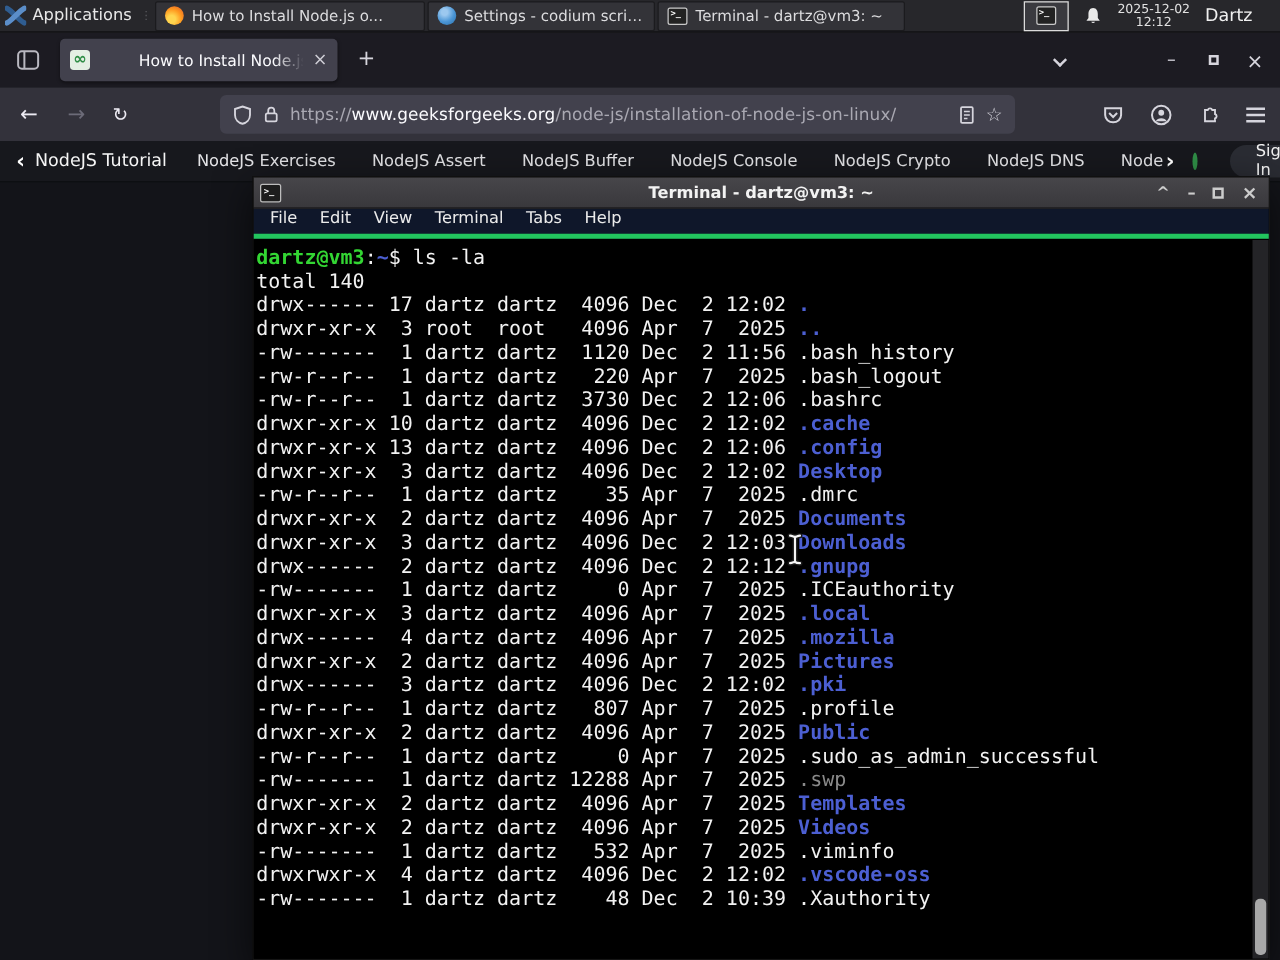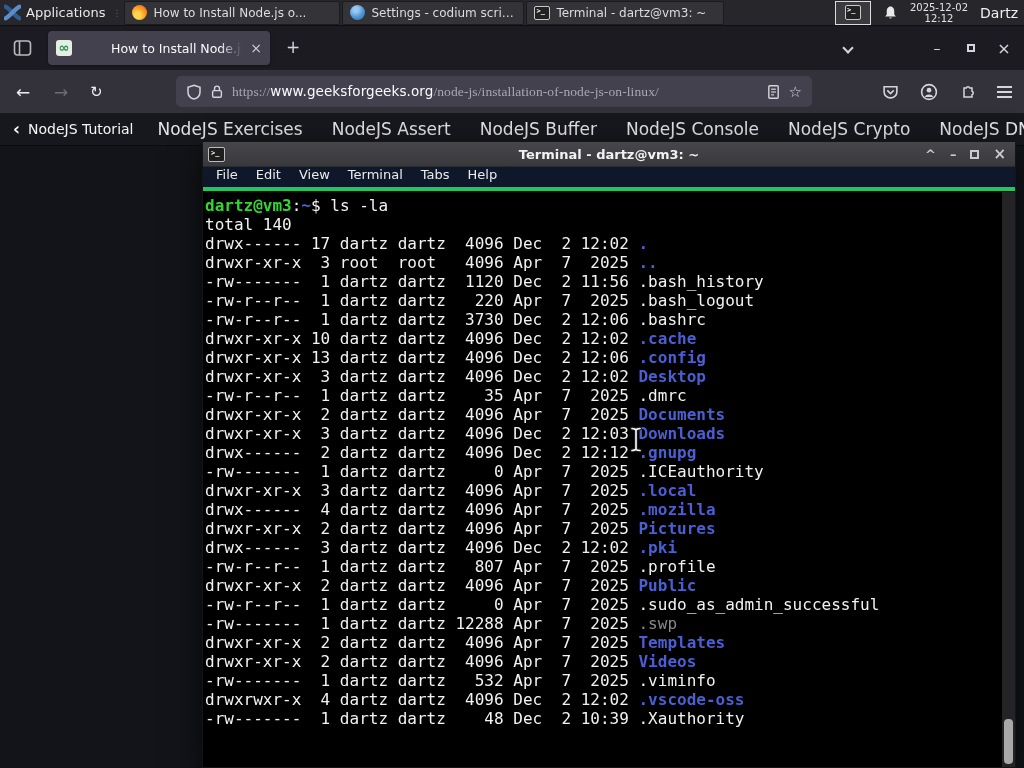--- a/index.html
+++ b/index.html
@@ -23,21 +23,21 @@
   .win-btn.b0{width:216px;} .win-btn.b1{width:182px;} .win-btn.b2{width:198px;}
   .wb-label{font-size:12px;color:#dddddf;white-space:nowrap;overflow:hidden;text-overflow:ellipsis;}
   .icon-ff{width:15px;height:15px;flex:0 0 15px;border-radius:50%;
            background:radial-gradient(circle at 35% 70%,#ffd54f 0 22%,#ff9a1f 55%,#e1562a 100%);}
   .icon-vsc{width:15px;height:15px;flex:0 0 15px;border-radius:50%;
            background:radial-gradient(circle at 38% 32%,#9cc8ef 0 18%,#4b96d6 55%,#2a6ea8 100%);}
   .icon-term{width:16px;height:14px;flex:0 0 16px;background:#222;border:1px solid #c9c9c9;
            border-radius:2px;position:relative;}
   .icon-term::after{content:">_";position:absolute;left:1px;top:0px;color:#fff;
            font:bold 7px "DejaVu Sans Mono",monospace;}
-  #panel-right{margin-left:auto;display:flex;align-items:center;gap:12px;padding-right:4px;}
+  #panel-right{margin-left:auto;display:flex;align-items:center;gap:12px;padding-right:20px;}
   .tray-box{width:36px;height:24px;border:1px solid #dcdcdc;background:#3a3a3f;
             display:flex;align-items:center;justify-content:center;}
   .tray-box .icon-term{width:18px;height:15px;}
   .clock{font-size:10px;line-height:11px;color:#e2e2e2;text-align:center;}
   .panel-user{font-size:14px;color:#f0f0f0;padding-right:2px;white-space:nowrap;}
 
   
   #browser{position:absolute;top:26px;left:0;width:1024px;height:742px;background:#131419;}
   #tabbar{position:relative;height:44px;background:#1c1b22;}
   .ffview{position:absolute;left:13px;top:13px;}
@@ -56,31 +56,31 @@
       color:#d6d5dd;font-size:14px;}
   .wc-min{right:72px;} .wc-max{right:38px;} .wc-close{right:5px;font-size:16px;}
   .max-sq{width:8px;height:8px;border:2px solid #d6d5dd;}
 
   #navbar{position:relative;height:43px;background:#33323b;}
   .nav-ico{position:absolute;top:0;height:43px;display:flex;align-items:center;color:#eceaf2;font-size:17px;}
   .i-back{left:16px;} .i-fwd{left:54px;color:#6c6b78;} .i-reload{left:90px;font-size:15px;}
   #urlbar{position:absolute;left:176px;top:6px;width:636px;height:31px;background:#42414d;border-radius:5px;
       display:flex;align-items:center;gap:8px;padding:0 10px;}
   .url-text{flex:1;font-size:13.5px;white-space:nowrap;overflow:hidden;letter-spacing:.1px;}
-  .u-dim{color:#a9a8b2;font-family:Liberation Serif, serif;} .u-bright{color:#fbfbfe;}
+  .u-dim{color:#a9a8b2;} .u-bright{color:#fbfbfe;}
   .star{font-size:15px;color:#d6d5dd;}
   #nav-right{position:absolute;right:12px;top:0;height:43px;display:flex;align-items:center;gap:21px;}
   .hamburger{width:15px;height:2px;background:#d6d5dd;box-shadow:0 5px 0 #d6d5dd,0 -5px 0 #d6d5dd;}
 
   #sitenav{position:relative;height:33px;background:#17181d;border-bottom:1px solid #0b0c0f;
       display:flex;align-items:center;}
   .chev-glyph{color:#ffffff;font-weight:bold;font-size:17px;}
   .back-chev{margin:0 8px 0 13px;}
   .site-back{font-size:14px;color:#f5f5f5;margin-right:24px;white-space:nowrap;}
-  .site-link{font-size:17px;color:#e3e3e6;margin-right:29px;white-space:nowrap;}
+  .site-link{font-size:13px;color:#e3e3e6;margin-right:29px;white-space:nowrap;}
   .site-link:last-of-type{margin-right:2px;}
   .search-ring{width:14px;height:14px;border:2.5px solid var(--gfg);border-radius:50%;
       margin-left:14px;margin-right:26px;}
   .signin{height:26px;padding:0 21px;background:#2a2c33;border-radius:14px;display:flex;align-items:center;
       font-size:13px;color:#f2f2f2;margin-right:18px;margin-left:auto;}
 
   
   #terminal{position:absolute;left:202px;top:141px;width:814px;height:627px;background:#000;
       box-shadow:0 10px 30px rgba(0,0,0,.65);border:1px solid #151515;z-index:30;}
   #term-title{position:relative;height:25px;background:linear-gradient(#47464a,#39383c);

